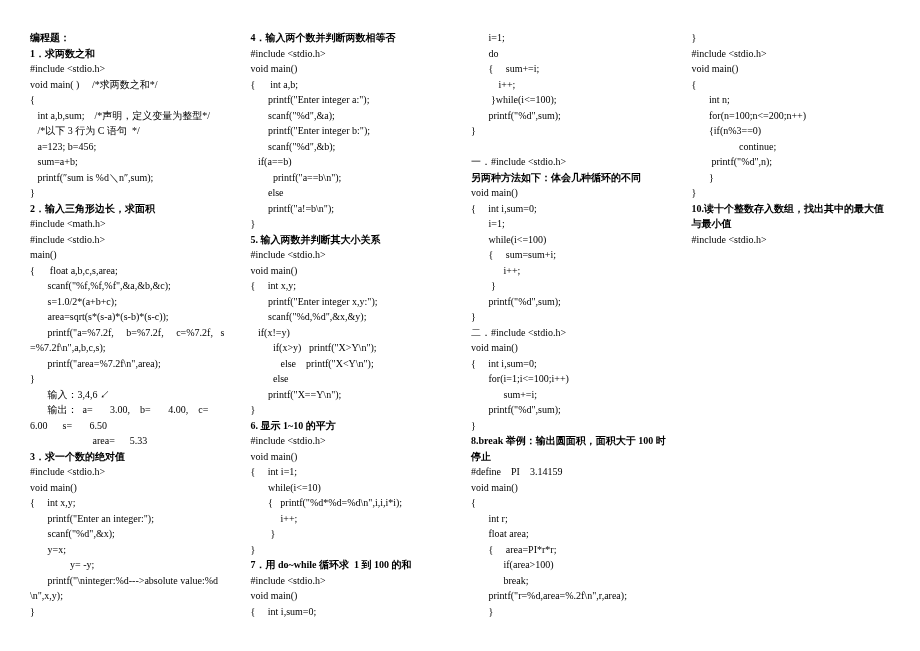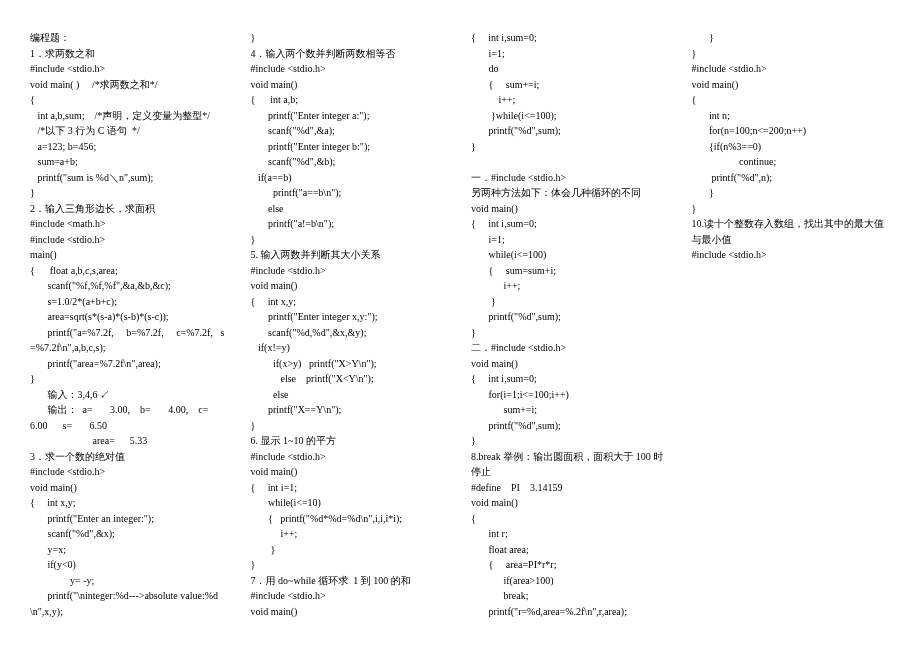--- a/index.html
+++ b/index.html
@@ -11,21 +11,21 @@
     color: #000;
     padding: 30px 30px 10px 30px;
   }
   .page {
     column-count: 4;
     column-gap: 22px;
     column-fill: auto;
     height: 590px;
   }
   .ln { white-space: pre-wrap; word-break: break-all; }
-  .b { font-weight: normal; }
+  .b { font-weight: bold; }
 </style>
 </head>
 <body>
 
 <div class="page" id="page">
     <div class="ln b">编程题：</div>
     <div class="ln b">1．求两数之和</div>
     <div class="ln">#include &lt;stdio.h&gt;</div>
     <div class="ln">void main( )     /*求两数之和*/</div>
     <div class="ln">{</div>
@@ -49,21 +49,20 @@
     <div class="ln">       输入：3,4,6 ↙</div>
     <div class="ln">       输出：  a=       3.00,    b=       4.00,    c=       6.00      s=       6.50</div>
     <div class="ln">                         area=      5.33</div>
     <div class="ln b">3．求一个数的绝对值</div>
     <div class="ln">#include &lt;stdio.h&gt;</div>
     <div class="ln">void main()</div>
     <div class="ln">{     int x,y;</div>
     <div class="ln">       printf("Enter an integer:");</div>
     <div class="ln">       scanf("%d",&amp;x);</div>
     <div class="ln">       y=x;</div>
-    <div class="ln">       if(y&lt;0)</div>
     <div class="ln">                y= -y;</div>
     <div class="ln">       printf("\ninteger:%d---&gt;absolute value:%d\n",x,y);</div>
     <div class="ln">}</div>
     <div class="ln b">4．输入两个数并判断两数相等否</div>
     <div class="ln">#include &lt;stdio.h&gt;</div>
     <div class="ln">void main()</div>
     <div class="ln">{      int a,b;</div>
     <div class="ln">       printf("Enter integer a:");</div>
     <div class="ln">       scanf("%d",&amp;a);</div>
     <div class="ln">       printf("Enter integer b:");</div>

